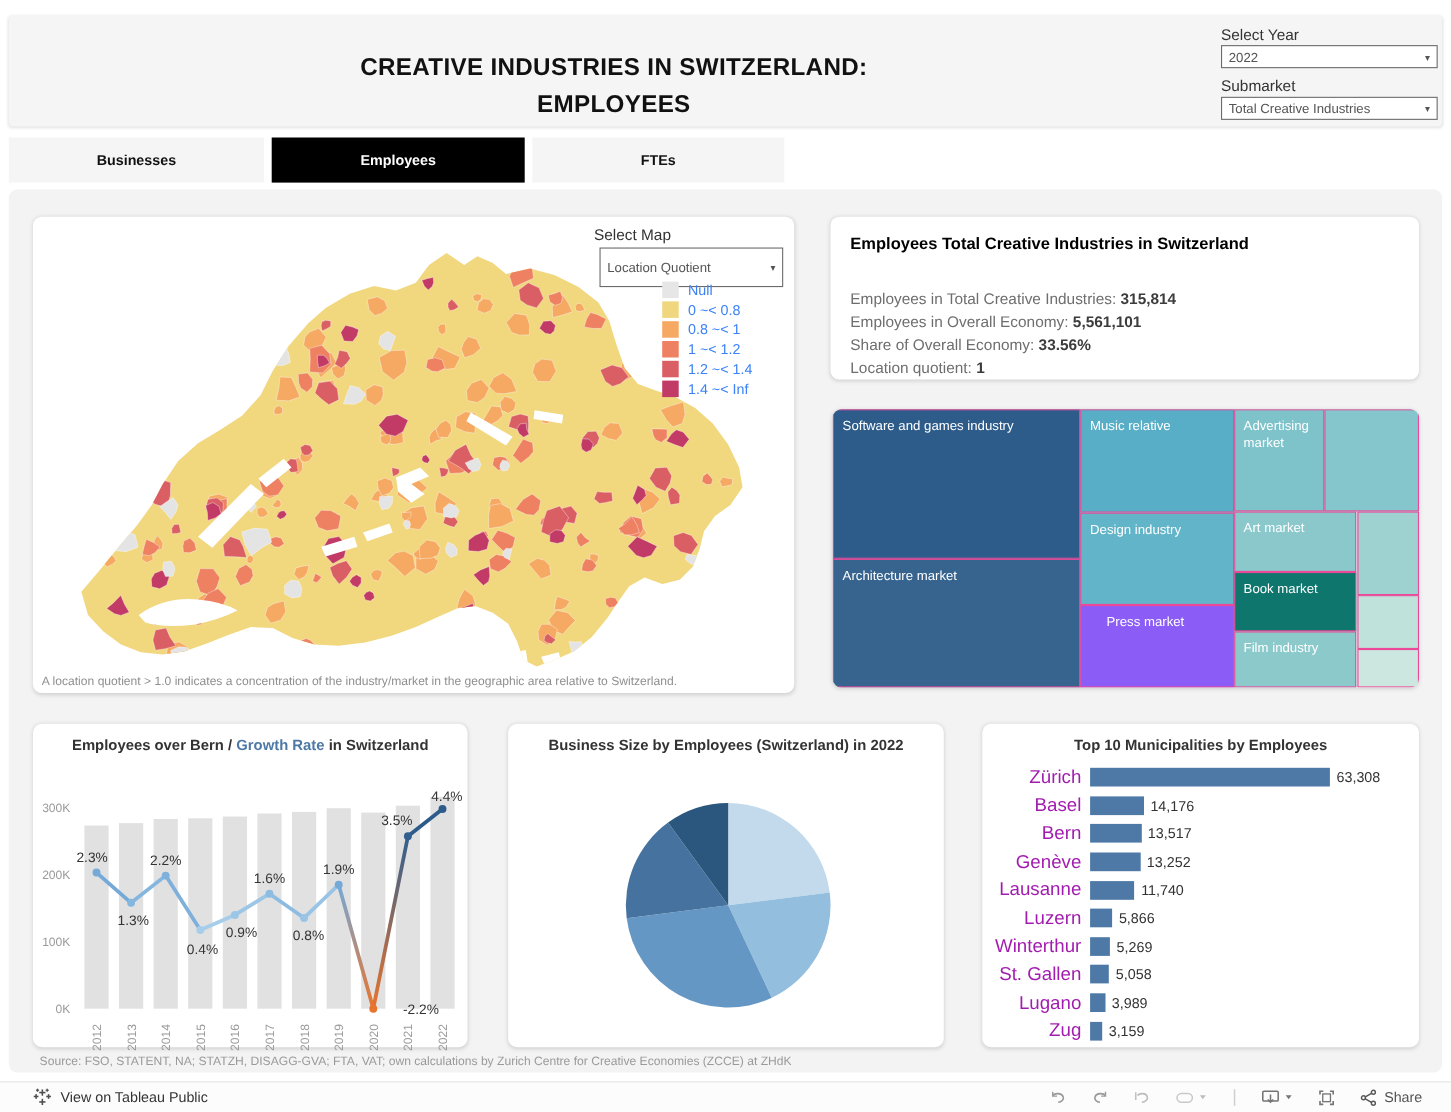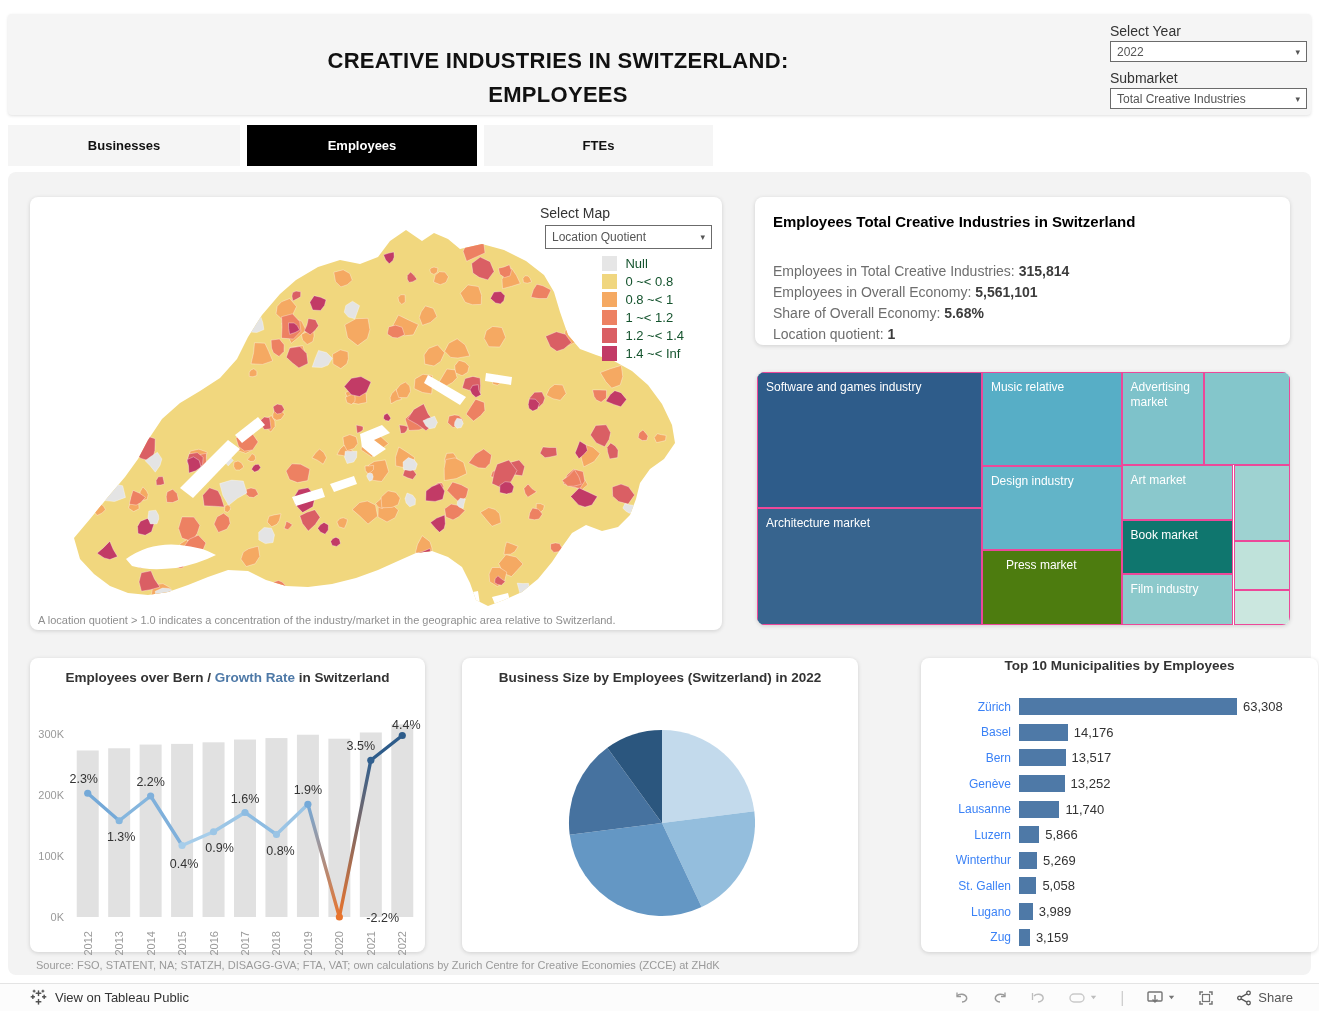--- a/index.html
+++ b/index.html
@@ -17,43 +17,43 @@
   
   .tab { position:absolute; top:125px; height:41px; display:flex; align-items:center; justify-content:center; font-size:13px; font-weight:700; background:#f5f5f5; color:#111; cursor:pointer; }
   .tab.active { background:#000; color:#fff; }
 
   
   #main-card { left:8px; top:172px; width:1303px; height:803px; background:#f3f3f3; border-radius:8px; }
   .card { position:absolute; background:#fff; border-radius:8px; box-shadow:0 1px 4px rgba(0,0,0,.15); }
 
   #map-card { left:22px; top:25px; width:692px; height:433px; }
   #map-select-label { right:112px; top:8px; font-size:14px; color:#333; font-weight:500; }
-  #map-select { right:10px; top:28px; width:167px; height:24px; }
+  #map-select { right:10px; top:28px; width:167px; height:36px; }
   #map-legend { right:38px; top:56px; }
   .leg-row { display:flex; align-items:center; margin:3px 0; cursor:pointer; }
   .leg-sw { width:15px; height:15px; margin-right:8px; }
-  .leg-tx { font-size:13px; color:#14532d; }
+  .leg-tx { font-size:13px; color:#3b82f6; }
   #map-caption { left:8px; bottom:4px; font-size:11px; color:#8f8f8f; }
 
   #stats-card { left:747px; top:25px; width:535px; height:148px; padding:16px 18px; }
   #stats-title { font-size:15px; font-weight:700; color:#000000; margin-bottom:31px; }
   .stat-row { font-size:14px; color:#6e6e6e; line-height:21px; }
   .stat-val { font-weight:700; color:#3c3c3c; }
 
   #treemap-card { left:749px; top:200px; width:533px; height:253px; overflow:hidden; }
   .tm-cell { position:absolute; border:1px solid #ec4899; color:#fff; font-size:12px; padding:7px 8px; cursor:pointer; overflow:hidden; line-height:15px; }
 
   .chart-title { width:100%; text-align:center; font-size:13.5px; font-weight:700; color:#333; }
   #emp-card { left:22px; top:486px; width:395px; height:294px; padding-top:12px; }
   #pie-card { left:454px; top:486px; width:396px; height:294px; padding-top:12px; }
-  #top10-card { left:885px; top:486px; width:397px; height:294px; padding-top:0;margin-left:28px; }
+  #top10-card { left:885px; top:486px; width:397px; height:294px; padding-top:12px; }
 
   #top10-rows { position:absolute; left:10px; top:36px; width:377px; }
   .t10-row { display:flex; align-items:center; height:25.6px; cursor:pointer; }
-  .t10-label { width:88px; text-align:right; font-size:12px; color:#3b82f6; padding-right:8px; white-space:nowrap; }
+  .t10-label { width:88px; text-align:right; font-size:17px; color:#a21caf; padding-right:8px; white-space:nowrap; }
   .t10-bar { height:17px; }
   .t10-val { font-size:13px; color:#333; padding-left:6px; }
 
   #pie-legend { position:absolute; left:14px; top:188px; }
   .pieleg-row { display:flex; align-items:center; margin:3px 0; }
   .pieleg-sw { width:15px; height:15px; margin-right:8px; }
   .pieleg-tx { font-size:12.5px; color:#444; }
 
   #source-line { left:36px; top:959px; font-size:11px; color:#9a9a9a; }
 
@@ -399,31 +399,31 @@
           </div>
         </div>
       <div class="abs" id="map-caption">A location quotient &gt; 1.0 indicates a concentration of the industry/market in the geographic area relative to Switzerland.</div>
     </div>
 
     <div class="card" id="stats-card">
       <div id="stats-title">Employees Total Creative Industries in Switzerland</div>
       <div id="stats-rows">
           <div class="stat-row"><span>Employees in Total Creative Industries: </span><span class="stat-val">315,814</span></div>
           <div class="stat-row"><span>Employees in Overall Economy: </span><span class="stat-val">5,561,101</span></div>
-          <div class="stat-row"><span>Share of Overall Economy:  </span><span class="stat-val">5.68%</span></div>
+          <div class="stat-row"><span>Share of Overall Economy:  </span><span class="stat-val">33.56%</span></div>
           <div class="stat-row"><span>Location quotient: </span><span class="stat-val">1</span></div>
         </div>
     </div>
 
     <div class="card" id="treemap-card">
         <div class="tm-cell" style="left: 0%; top: 0%; width: 42.2%; height: 53.6%; background: rgb(46, 92, 138);">Software and games industry</div>
         <div class="tm-cell" style="left: 0%; top: 53.6%; width: 42.2%; height: 46.4%; background: rgb(55, 100, 142);">Architecture market</div>
         <div class="tm-cell" style="left: 42.2%; top: 0%; width: 26.2%; height: 37.3%; background: rgb(87, 174, 198);">Music relative</div>
         <div class="tm-cell" style="left: 42.2%; top: 37.3%; width: 26.2%; height: 33.2%; background: rgb(98, 180, 200);">Design industry</div>
-        <div class="tm-cell" style="left: 42.2%; top: 70.5%; width: 26.2%; height: 29.5%; background: #4d7c0f; padding-left: 23px;">Press market</div>
+        <div class="tm-cell" style="left: 42.2%; top: 70.5%; width: 26.2%; height: 29.5%; background: #8b5cf6; padding-left: 23px;">Press market</div>
         <div class="tm-cell" style="left: 68.4%; top: 0%; width: 15.5%; height: 36.8%; background: rgb(126, 194, 202);">Advertising market</div>
         <div class="tm-cell" style="left: 83.9%; top: 0%; width: 16.1%; height: 36.8%; background: rgb(132, 198, 203);"></div>
         <div class="tm-cell" style="left: 68.4%; top: 36.8%; width: 21%; height: 21.6%; background: rgb(138, 200, 204);">Art market</div>
         <div class="tm-cell" style="left: 68.4%; top: 58.4%; width: 21%; height: 21.4%; background: #0f766e;">Book market</div>
         <div class="tm-cell" style="left: 68.4%; top: 79.8%; width: 21%; height: 20.2%; background: rgb(140, 201, 203);">Film industry</div>
         <div class="tm-cell" style="left: 89.4%; top: 36.8%; width: 10.6%; height: 30%; background: rgb(158, 210, 209);"></div>
         <div class="tm-cell" style="left: 89.4%; top: 66.8%; width: 10.6%; height: 19.2%; background: rgb(191, 226, 218);"></div>
         <div class="tm-cell" style="left: 89.4%; top: 86%; width: 10.6%; height: 14%; background: rgb(203, 231, 223);"></div>
       </div>
 

